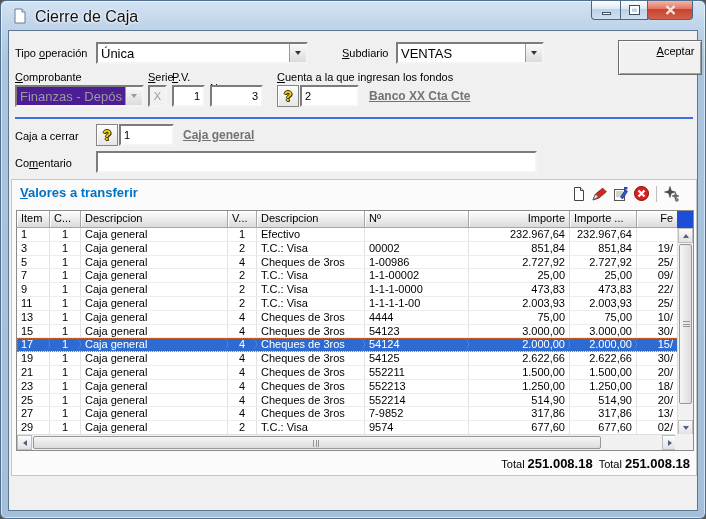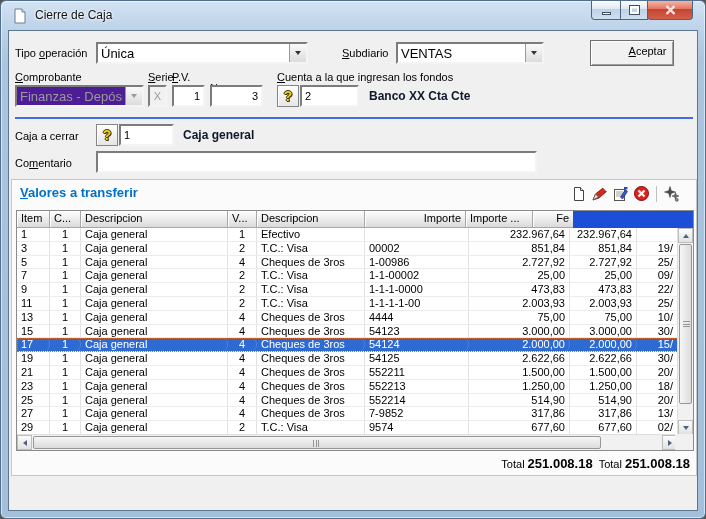--- a/index.html
+++ b/index.html
@@ -3,37 +3,37 @@
 <meta charset="utf-8">
 <style>
   html,body{margin:0;padding:0;background:#555;}
   *{box-sizing:border-box;font-family:"Liberation Sans","DejaVu Sans",sans-serif;}
   .window{position:relative;width:706px;height:519px;border-radius:6px;
     background:linear-gradient(180deg,#d3e3f3 0px,#bdd3e9 28px,#aac5dd 60px,#a3bfd9 100%);
     border:1px solid #52708e; box-shadow:inset 0 0 0 1px rgba(255,255,255,.55);overflow:hidden;}
   
   .titlebar{position:absolute;left:0;top:0;right:0;height:29px;}
   .title-icon{position:absolute;left:11px;top:7px;width:16px;height:16px;}
-  .title-text{position:absolute;left:34px;top:7px;font-size:12px;color:#111;
+  .title-text{position:absolute;left:34px;top:7px;font-size:16px;color:#111;
     text-shadow:0 0 3px #fff,0 0 3px #fff;}
   .capbtns{position:absolute;right:12px;top:0;display:flex;}
   .capbtn{height:19px;border:1px solid #4e657f;border-top:none;display:flex;align-items:center;justify-content:center;
     border-radius:0 0 4px 4px;margin-left:-1px;background:linear-gradient(180deg,#fdfeff,#dce8f4 45%,#bed2e6 46%,#cfdfef);}
   .capbtn.min{width:30px;border-radius:0 0 0 4px;}
   .capbtn.max{width:28px;border-radius:0;}
   .capbtn.close{width:46px;border-radius:0 0 4px 4px;
     background:linear-gradient(180deg,#f7b4a6,#e2745f 45%,#c64430 46%,#d2604a);}
   .glyph-min{width:9px;height:3px;background:#fff;border:1px solid #3e5068;margin-top:7px;}
   .glyph-max{width:9px;height:8px;border:2px solid #fff;outline:1px solid #3e5068;background:transparent;}
   
   .client{position:absolute;left:7px;top:29px;right:7px;bottom:7px;background:#f0f0f0;
     border:1px solid #5d7790;}
   .lbl{position:absolute;font-size:11px;color:#000;white-space:nowrap;}
   .u{text-decoration:underline;}
-  .bold-txt{position:absolute;font-size:12px;font-weight:bold;color:#0f172a;white-space:nowrap;}
+  .bold-txt{position:absolute;font-size:12px;font-weight:bold;color:#737373;white-space:nowrap;text-decoration:underline;}
   
   .fld,.combo{position:absolute;background:#fff;border:2px solid;border-color:#7c7c7c #f4f4f4 #f4f4f4 #7c7c7c;}
   input.fld{font-size:11px;padding:0 3px;outline:none;}
   input.fld.right{text-align:right;}
   input.fld:disabled,.fld.disabled{background:#f1f1f1;color:#9a9a9a;}
   .combo .ctext{position:absolute;left:3px;top:2px;right:19px;font-size:13px;line-height:15px;
     white-space:nowrap;overflow:hidden;}
   .combo .cbtn{position:absolute;right:0;top:0;bottom:0;width:17px;border-left:1px solid #9a9a9a;
     background:linear-gradient(180deg,#fafafa,#dcdcdc);display:flex;align-items:center;justify-content:center;}
   .combo.disabled .ctext{color:#9a9a9a;}
@@ -139,21 +139,21 @@
           <span class="tri-down"></span>
         </span>
     </div>
     <label class="lbl" style="left:333px;top:16px;"><span class="u">S</span><span>ubdiario</span></label>
     <div class="combo" style="left:387px;top:11px;width:148px;height:22px;">
       <span class="ctext">VENTAS</span>
       <span class="cbtn">
           <span class="tri-down"></span>
         </span>
     </div>
-    <div class="cbtn3d" style="left:581px;top:9px;width:84px;height:26px;padding-left:31px;"><span class="u">A</span><span>ceptar</span></div>
+    <div class="cbtn3d" style="left:609px;top:9px;width:84px;height:35px;padding-left:31px;"><span class="u">A</span><span>ceptar</span></div>
 
     <label class="lbl" style="left:6px;top:40px;text-align:center;"><span class="u">C</span><span>omprobante</span></label>
     <div class="combo disabled" style="left:6px;top:54px;width:129px;height:22px;">
       <span class="ctext">Finanzas - Depósito</span>
       <span class="cbtn">
           <span class="tri-down"></span>
         </span>
     </div>
     <label class="lbl" style="left:139px;top:40px;"><span class="u">S</span><span>erie</span></label>
     <input class="fld" style="left: 139px; top: 54px; width: 19px; height: 22px; text-align: center;" disabled="" value="X">
@@ -221,20 +221,21 @@
         </div>
       </div>
 
       <div class="grid">
         <div class="ghead">
             <div class="hc c0">Item</div>
             <div class="hc c1">C...</div>
             <div class="hc c2">Descripcion</div>
             <div class="hc c3">V...</div>
             <div class="hc c4">Descripcion</div>
+            <div class="hc c5">Nº</div>
             <div class="hc c6 right">Importe</div>
             <div class="hc c7">Importe ...</div>
             <div class="hc c8 right">Fe</div>
           </div>
         <div class="gbody">
             <div class="grow">
               <div class="gc c0">1</div>
               <div class="gc c1 center">1</div>
               <div class="gc c2">Caja general</div>
               <div class="gc c3 center">1</div>

